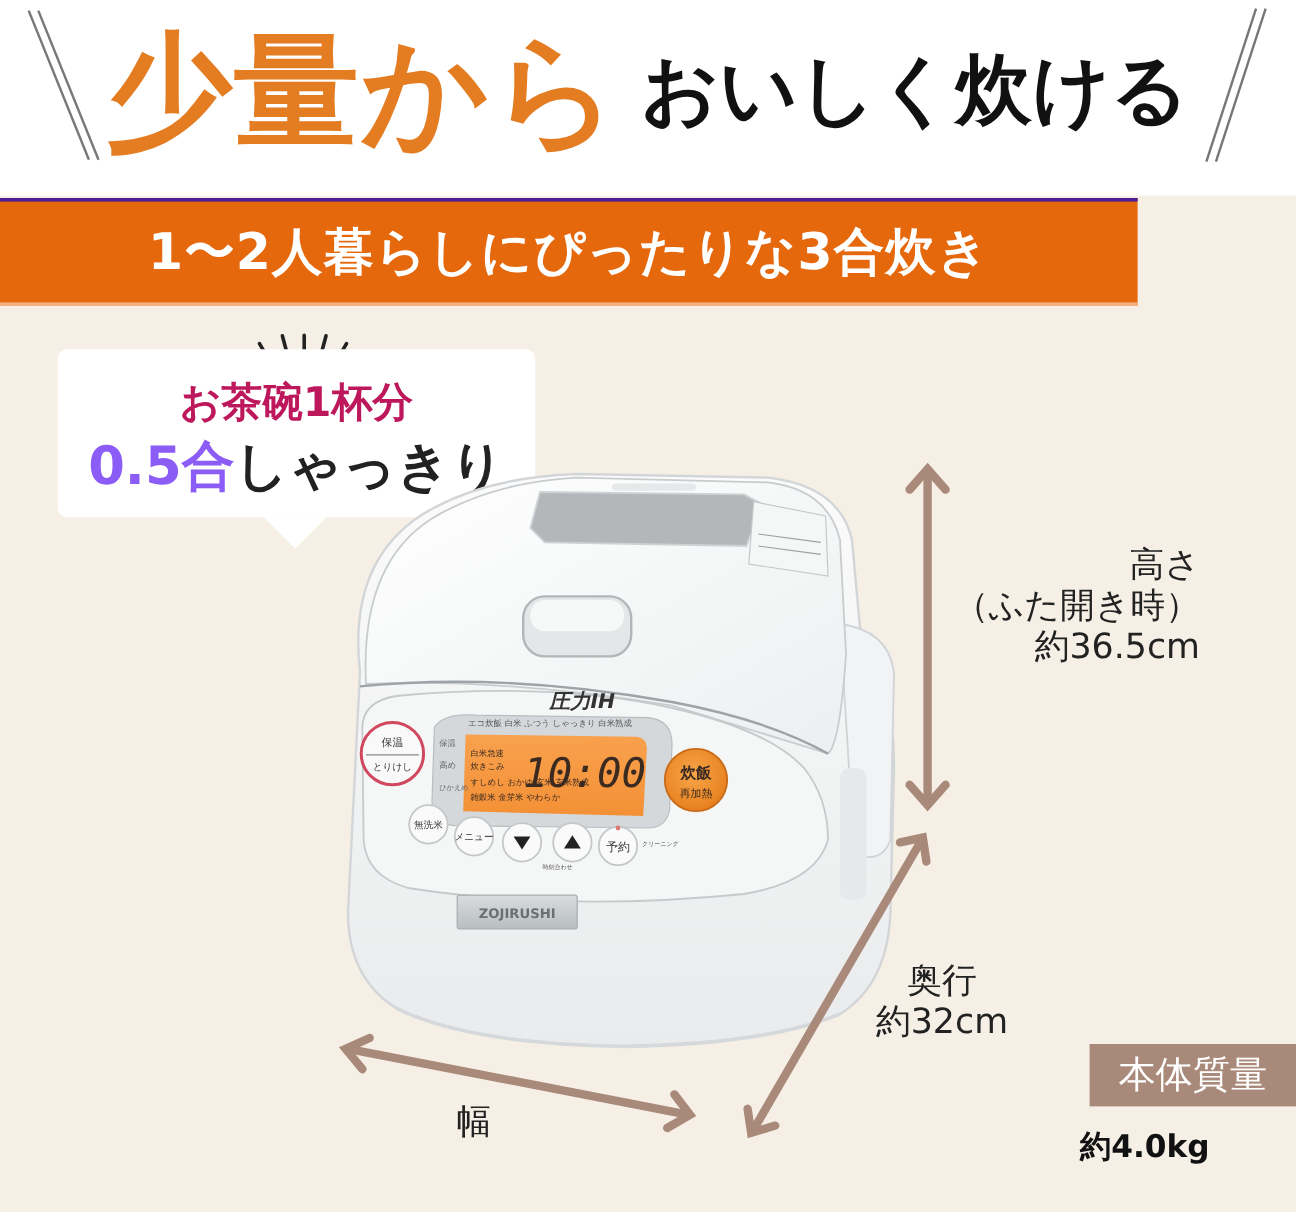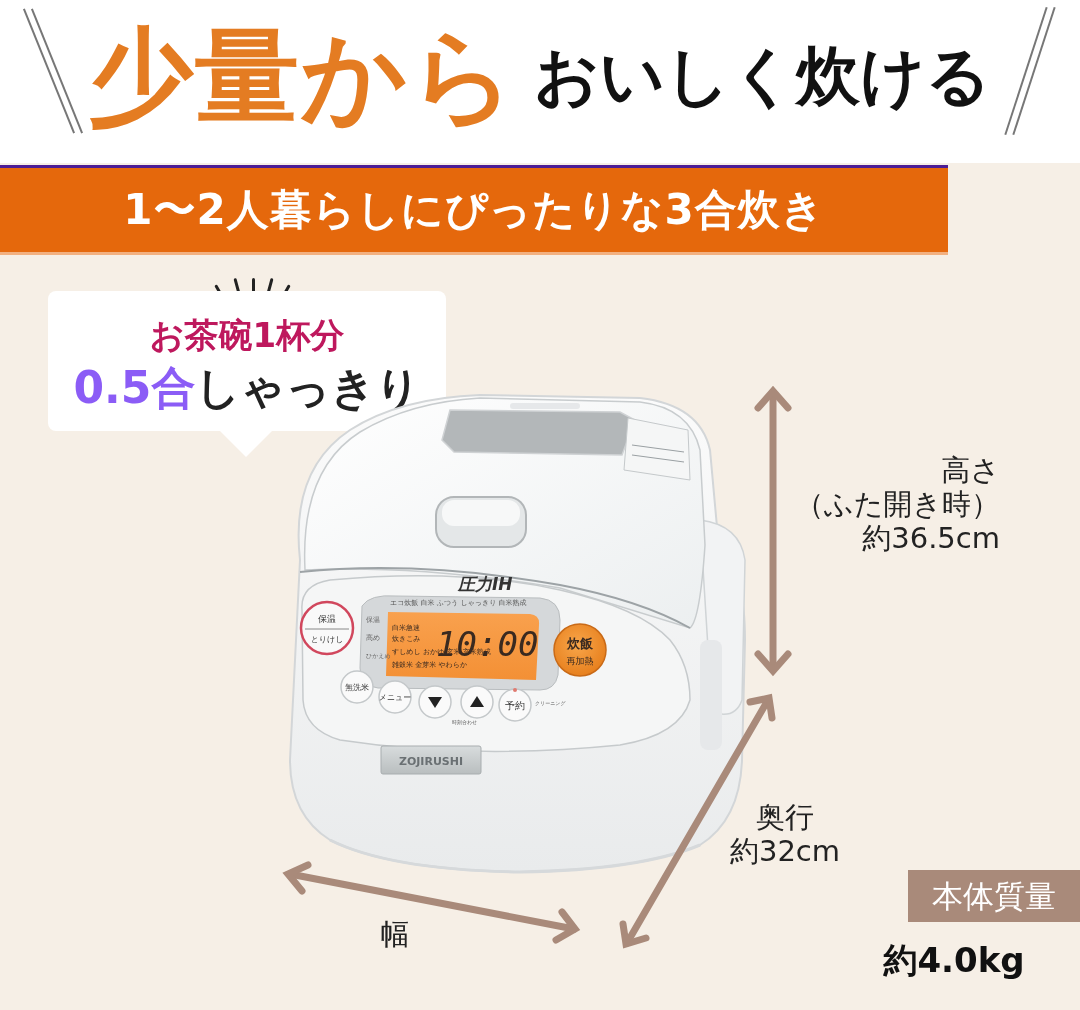--- a/index.html
+++ b/index.html
@@ -18,21 +18,21 @@
 
   .bubble { position: absolute; left: 48px; top: 291px; width: 398px; height: 140px; background: #ffffff; border-radius: 8px; }
   .bubble-tail { position: absolute; left: 220px; top: 431px; width: 0; height: 0; border-left: 26px solid transparent; border-right: 26px solid transparent; border-top: 26px solid #ffffff; }
   .bubble-line1 { position: absolute; left: 0; top: 22px; width: 398px; text-align: center; font-size: 34px; font-weight: bold; color: #be185d; }
   .bubble-line2 { position: absolute; left: 0; top: 68px; width: 398px; text-align: center; font-size: 44px; font-weight: bold; color: #222; white-space: nowrap; }
   .bubble-line2 .hl { color: #8b5cf6; }
   .spark { position: absolute; top: 278px; width: 3px; height: 20px; background: #222; border-radius: 2px; }
 
   .dim-text { position: absolute; text-align: center; font-size: 29px; line-height: 34px; color: #222; }
   .weight-badge { position: absolute; left: 868px; top: 870px; width: 172px; height: 52px; background: #a98a7a; color: #fff; font-size: 31px; line-height: 52px; text-align: center; margin-left: 40px; }
-  .weight-value { position: absolute; left: 868px; top: 938px; width: 172px; text-align: center; font-size: 34px; font-weight: bold; color: #111; }
+  .weight-value { position: absolute; left: 868px; top: 938px; width: 172px; text-align: center; font-size: 26px; font-weight: bold; color: #111; }
 
   svg.overlay { position: absolute; left: 0; top: 0; }
 </style>
 </head>
 <body>
 
 <div class="header"></div>
 <div class="slash" style="left:48px; transform:rotate(-22deg);"></div>
 <div class="slash" style="left:56px; transform:rotate(-22deg);"></div>
 <div class="slash" style="left:1025px; transform:rotate(18deg);"></div>

